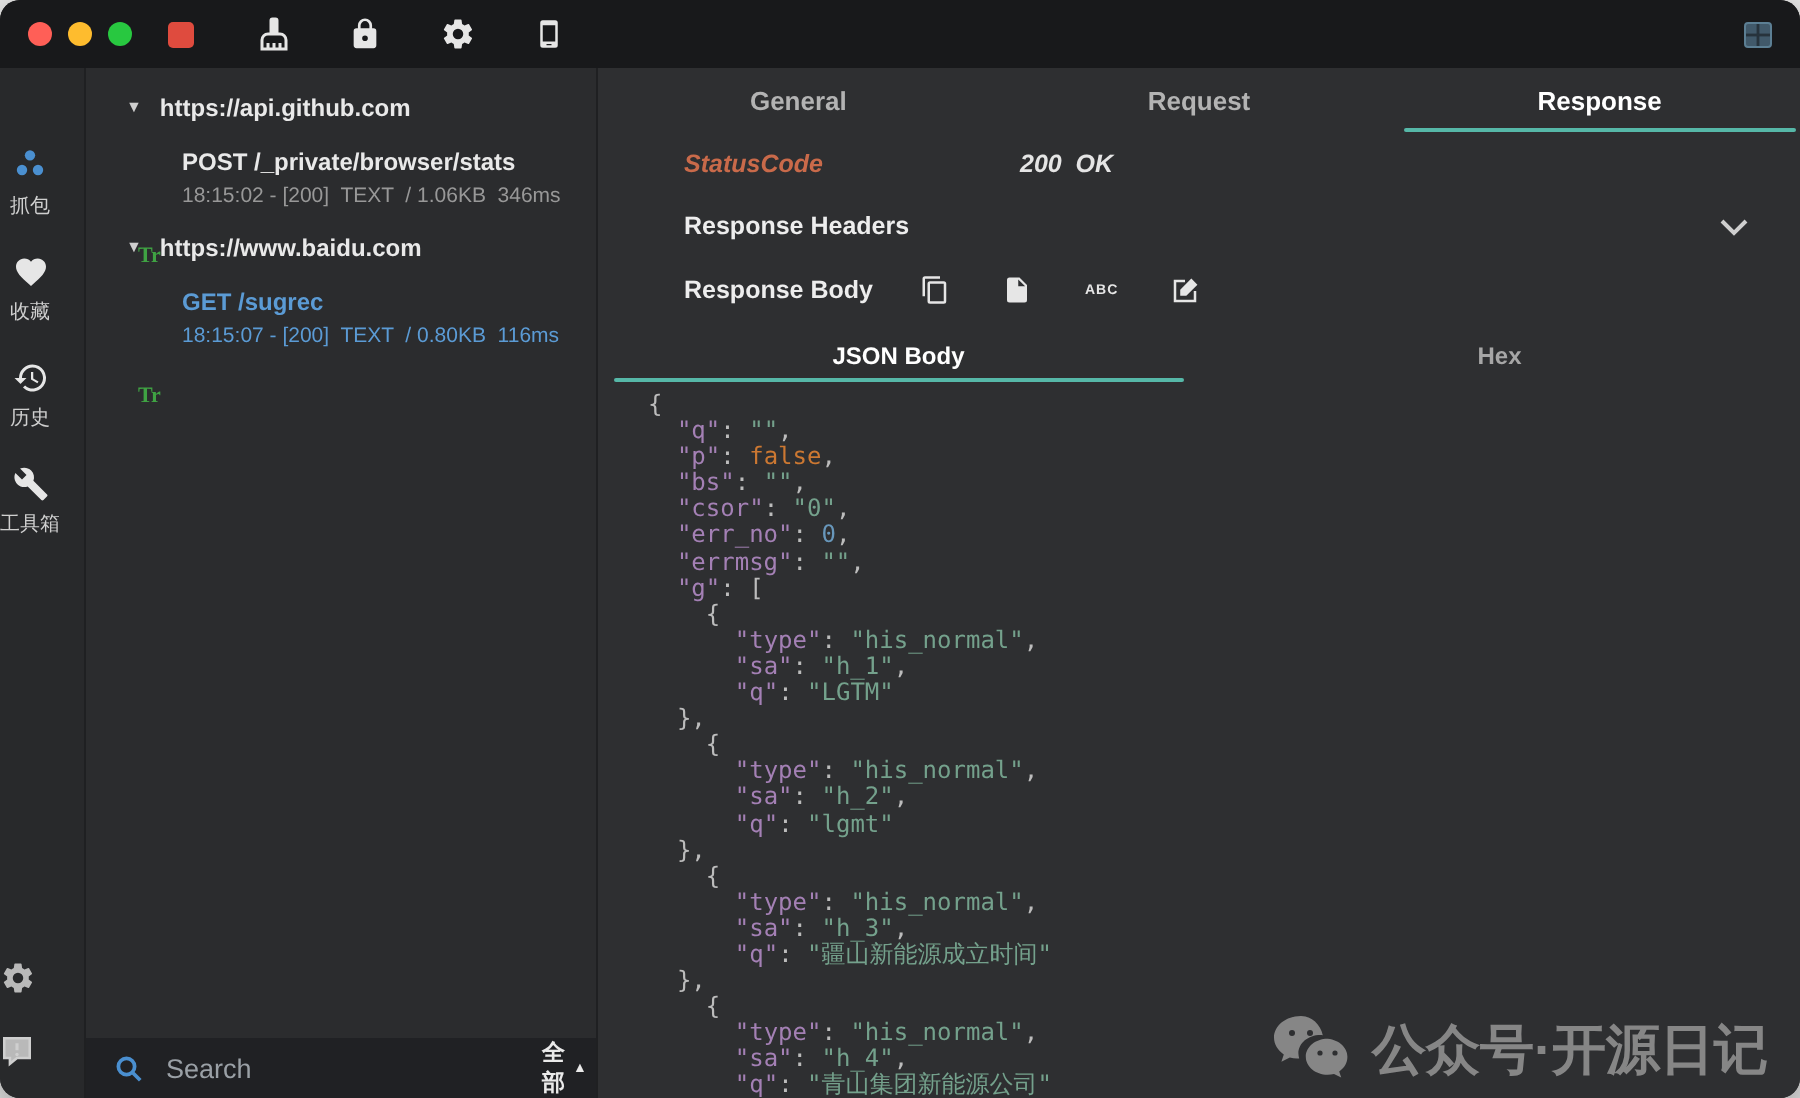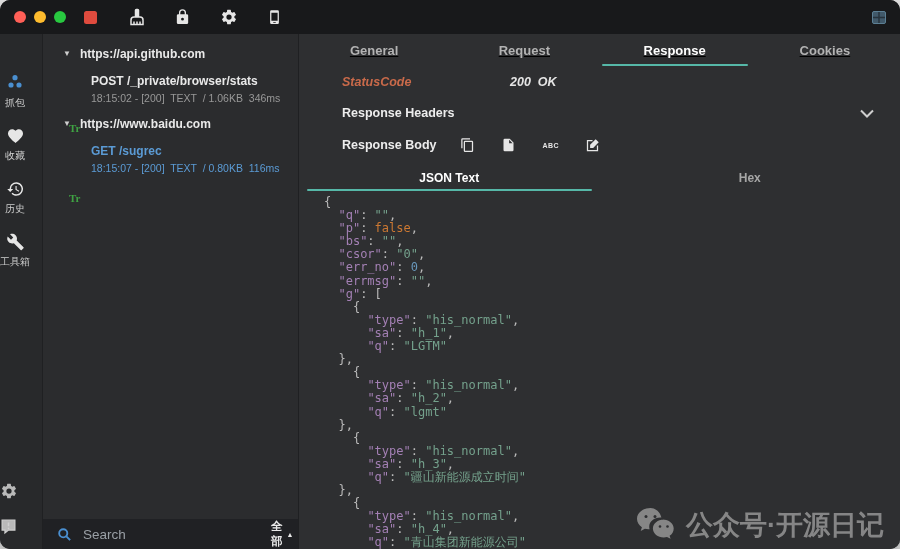--- a/index.html
+++ b/index.html
@@ -34,21 +34,21 @@
   .req-item.selected .req-title,.req-item.selected .req-meta,.req-item.selected .tr-badge{color:#5b9bd5;}
   .req-item.selected .tr-badge{color:#3fa243;}
   
   .searchbar{height:30px;background:#202124;display:flex;align-items:center;padding:0 10px 0 14px;gap:9px;}
   .search-input{flex:1;background:transparent;border:none;outline:none;color:#dddddd;font-size:13.5px;font-family:"Liberation Sans",sans-serif;}
   .search-input::placeholder{color:#9aa0a6;}
   .filter{display:flex;align-items:center;gap:4px;color:#eaeaea;font-size:11.5px;font-weight:bold;cursor:pointer;}
   .filter .arr{font-size:7px;}
   
   .detail{flex:1;background:#2e2f31;display:flex;flex-direction:column;min-width:0;}
-  .tabs{display:flex;height:32px;text-decoration:underline;}
+  .tabs{display:flex;height:32px;}
   .tab{flex:1;display:flex;align-items:center;justify-content:center;color:#b3b3b3;font-size:13px;font-weight:bold;position:relative;cursor:pointer;}
   .tab.active{color:#ffffff;}
   .tab.active::after{content:"";position:absolute;left:2px;right:2px;bottom:0;height:2.5px;border-radius:2px;background:#56b8a8;}
   .status-row{height:32px;display:flex;align-items:center;padding-left:43px;font-size:12.5px;font-weight:bold;font-style:italic;}
   .status-label{color:#c96a4a;width:168px;}
   .status-value{color:#e5e5e5;white-space:pre;}
   .section-row{height:30px;display:flex;align-items:center;padding:0 26px 0 43px;color:#ededed;font-size:12.5px;font-weight:bold;gap:20px;}
   .section-row .chev{margin-left:auto;cursor:pointer;display:flex;align-items:center;}
   .body-row{height:34px;display:flex;align-items:center;padding-left:43px;color:#ededed;font-size:12.5px;font-weight:bold;gap:24px;}
   .body-icons{display:flex;gap:26px;align-items:center;}
@@ -198,21 +198,20 @@
           <span class="arr">▲</span>
         </span>
       </div>
     </div>
 
     <div class="detail">
       <div class="tabs" id="detail-tabs">
           <div class="tab">General</div>
           <div class="tab">Request</div>
           <div class="tab active">Response</div>
-          <div class="tab">Cookies</div>
         </div>
 
       <div class="status-row">
         <span class="status-label">StatusCode</span>
         <span class="status-value">200  OK</span>
       </div>
 
       <div class="section-row">
         <span>Response Headers</span>
         <span class="chev">
@@ -240,21 +239,21 @@
             </span>
             <span class="b-ico">
               <svg width="15" height="15" viewBox="0 0 24 24" fill="#e6e6e6">
                 <path d="M3 3v18h18v-9h-2v7H5V5h7V3H3zm14.06-.94l4.88 4.88L13.06 15.8 8.18 15.8 8.18 10.94z"></path>
               </svg>
             </span>
           </span>
       </div>
 
       <div class="body-tabs" id="body-tabs">
-          <div class="btab active">JSON Text</div>
+          <div class="btab active">JSON Body</div>
           <div class="btab">Hex</div>
         </div>
 
       <div class="code" id="code">
           <div class="code-line" style="padding-left: 0px;"><span class="tok-p">{</span></div>
           <div class="code-line" style="padding-left: 14.46px;"><span class="tok-k">"q"</span><span class="tok-p">: </span><span class="tok-s">""</span><span class="tok-p">,</span></div>
           <div class="code-line" style="padding-left: 14.46px;"><span class="tok-k">"p"</span><span class="tok-p">: </span><span class="tok-b">false</span><span class="tok-p">,</span></div>
           <div class="code-line" style="padding-left: 14.46px;"><span class="tok-k">"bs"</span><span class="tok-p">: </span><span class="tok-s">""</span><span class="tok-p">,</span></div>
           <div class="code-line" style="padding-left: 14.46px;"><span class="tok-k">"csor"</span><span class="tok-p">: </span><span class="tok-s">"0"</span><span class="tok-p">,</span></div>
           <div class="code-line" style="padding-left: 14.46px;"><span class="tok-k">"err_no"</span><span class="tok-p">: </span><span class="tok-n">0</span><span class="tok-p">,</span></div>

